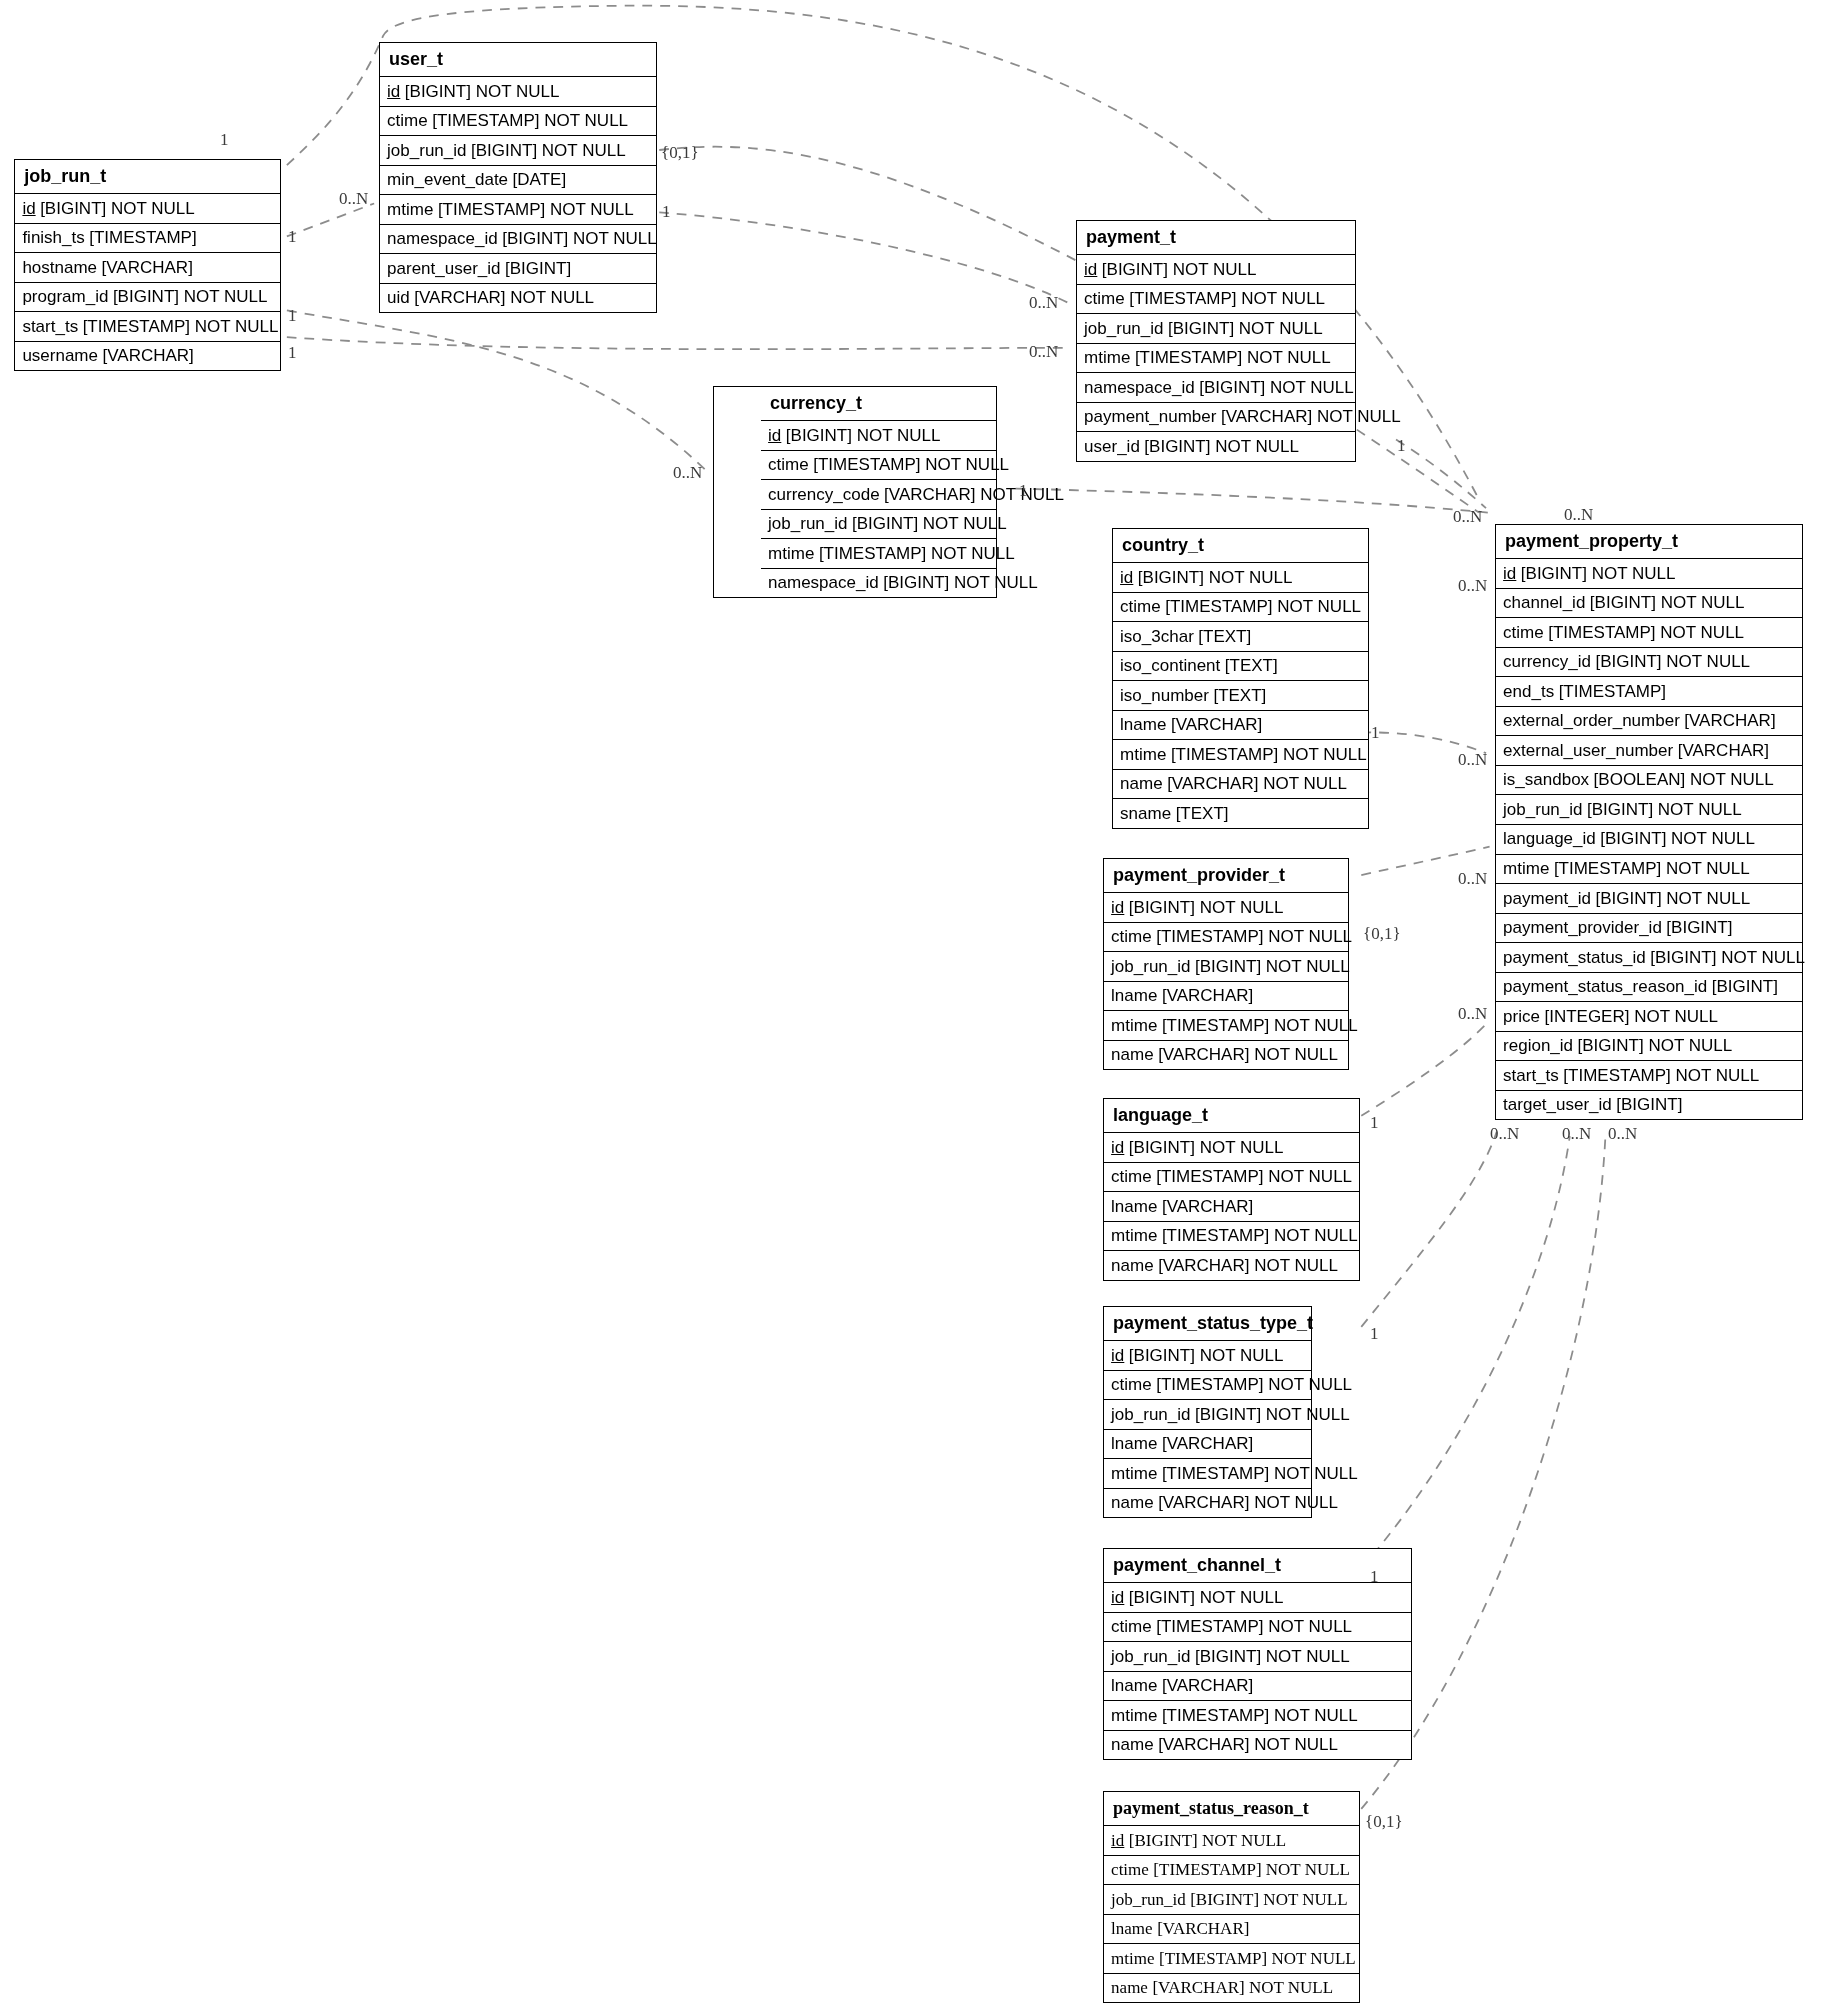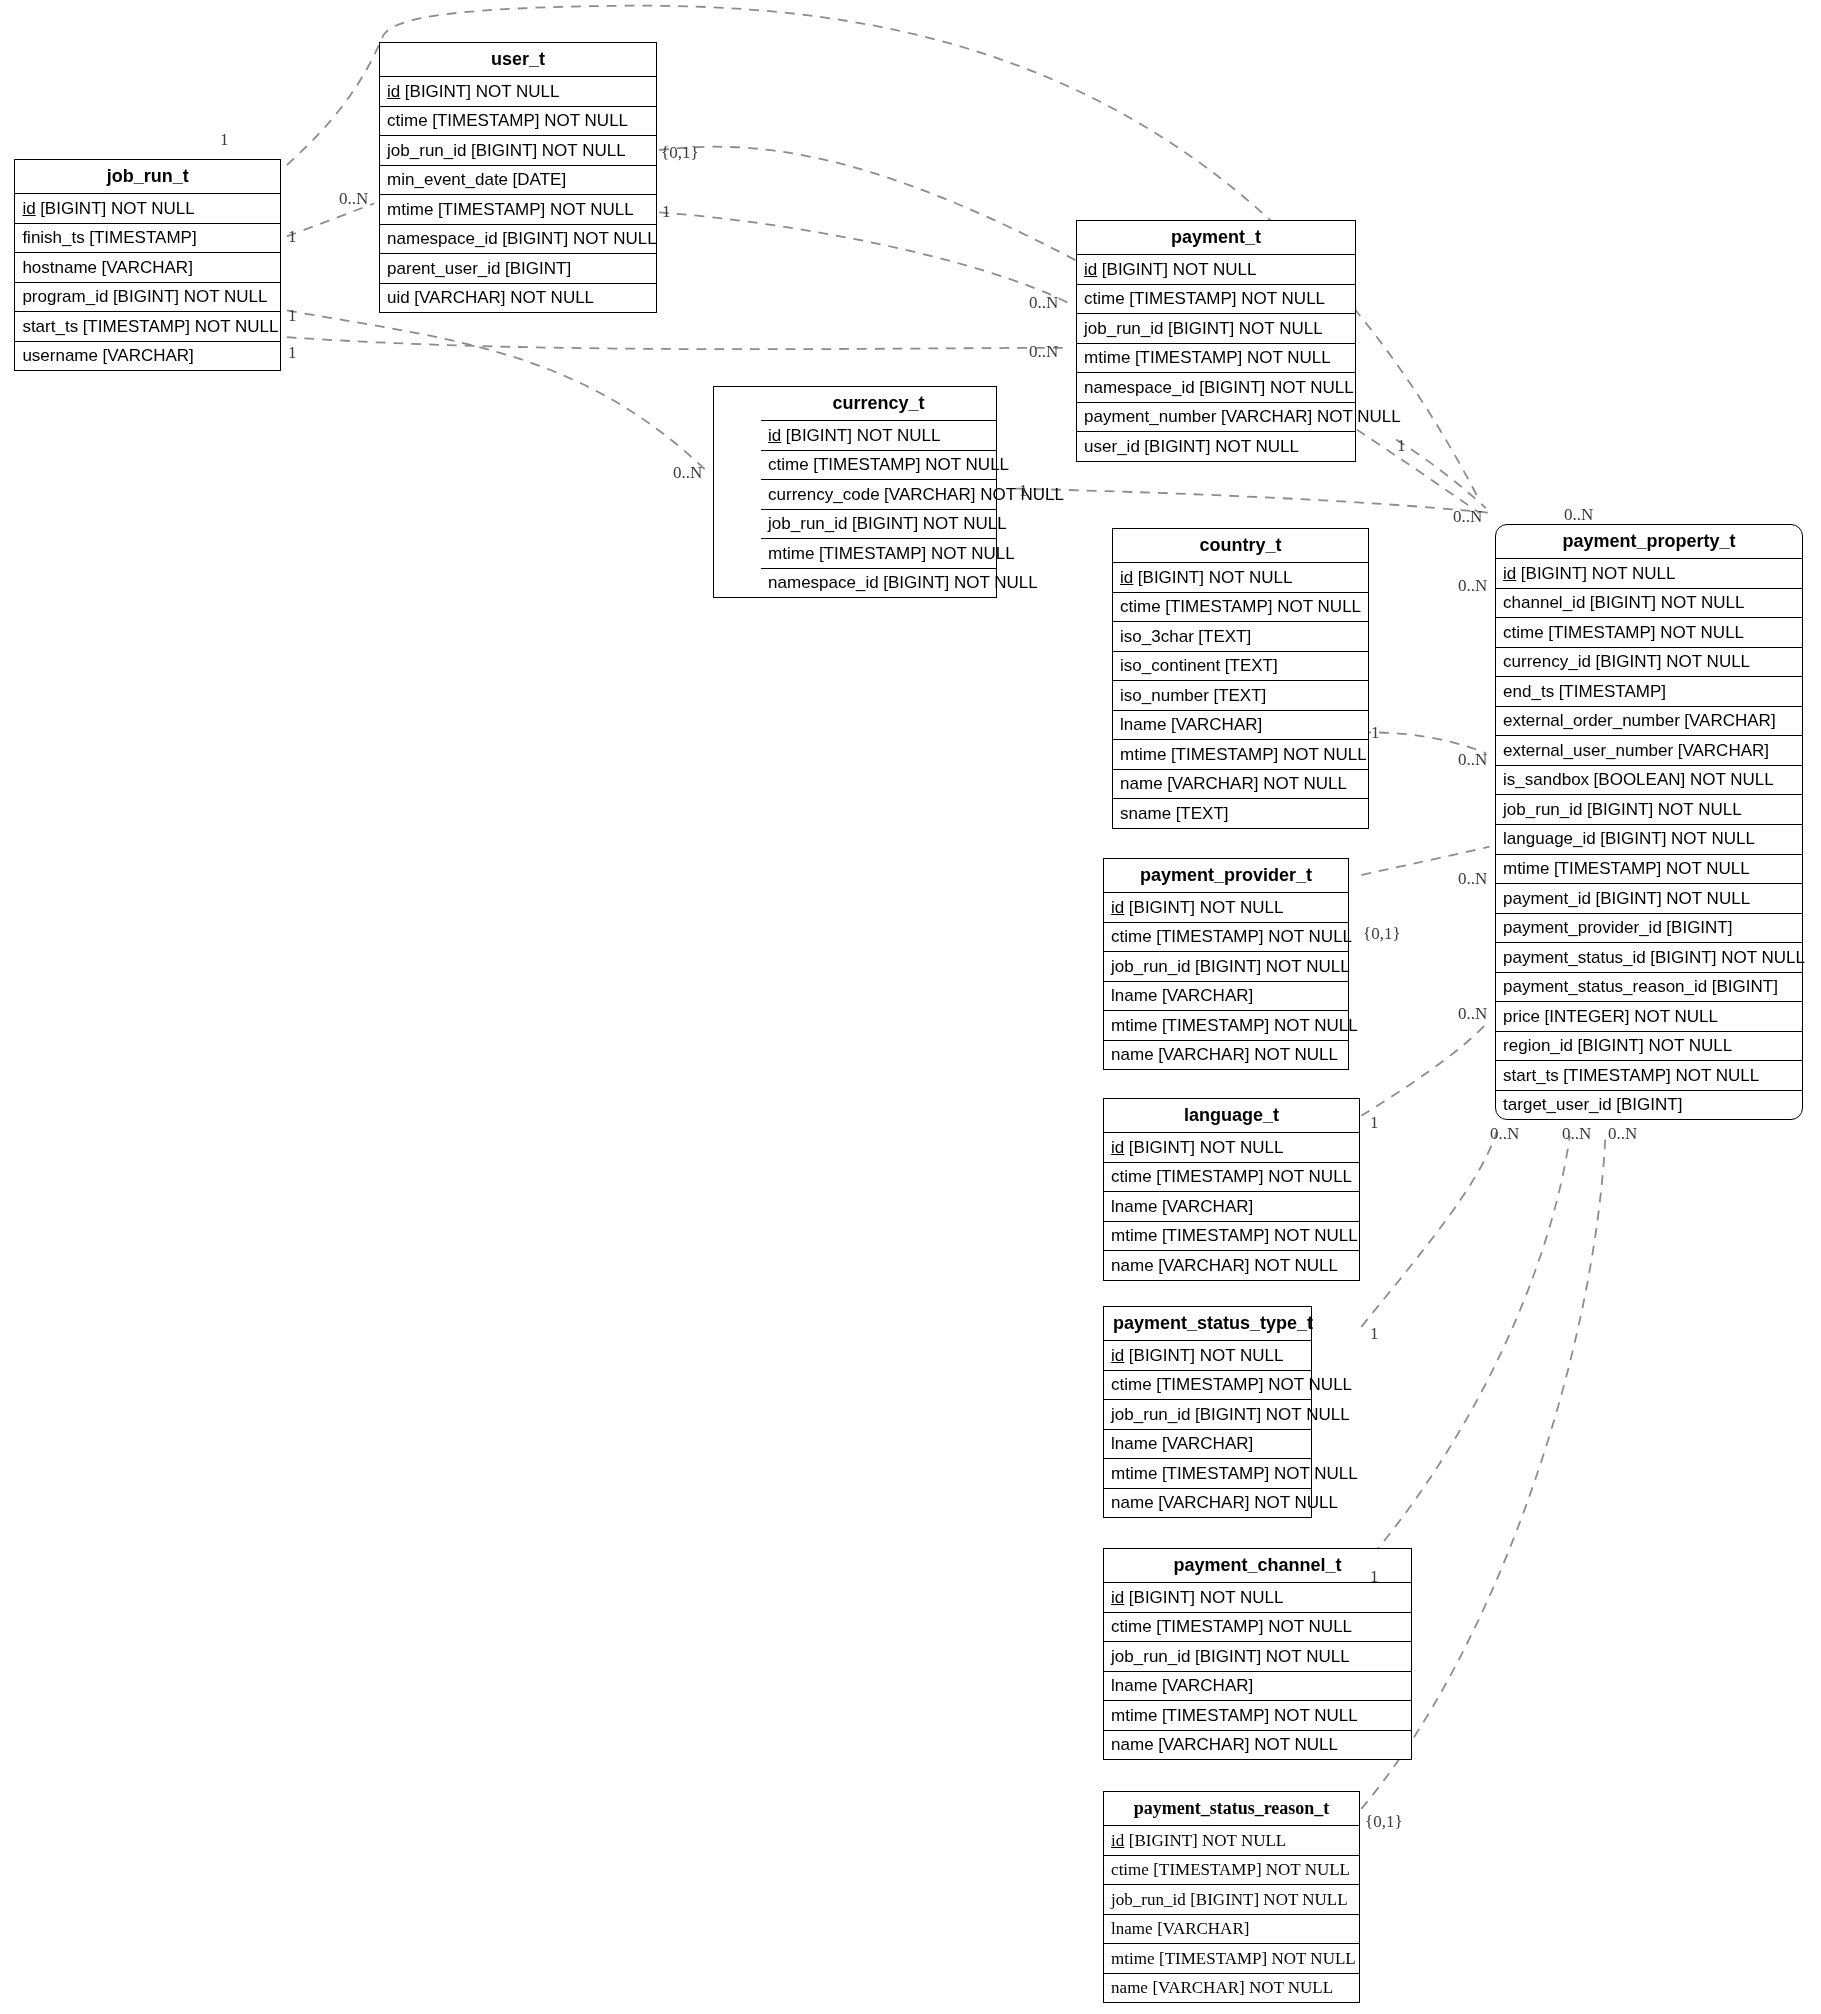--- a/index.html
+++ b/index.html
@@ -30,21 +30,21 @@
   }
   .entity {
     position: absolute;
     border: 1.8px solid #000000;
     background: #ffffff;
     z-index: 5;
   }
   .entity-title {
     font-weight: bold;
     font-size: 18px;
-    text-align: center;
+    text-align: left;
     padding: 6.2px 9px 6.2px 9px;
     border-bottom: 1.8px solid #000000;
     white-space: nowrap;
     line-height: 1.15;
   }
   .attr-list {
     display: block;
   }
   .attr {
     font-size: 17px;
@@ -149,21 +149,21 @@
           <div class="attr"><span class="">ctime</span><span class="typ">[TIMESTAMP] NOT NULL</span></div>
           <div class="attr"><span class="">iso_3char</span><span class="typ">[TEXT]</span></div>
           <div class="attr"><span class="">iso_continent</span><span class="typ">[TEXT]</span></div>
           <div class="attr"><span class="">iso_number</span><span class="typ">[TEXT]</span></div>
           <div class="attr"><span class="">lname</span><span class="typ">[VARCHAR]</span></div>
           <div class="attr"><span class="">mtime</span><span class="typ">[TIMESTAMP] NOT NULL</span></div>
           <div class="attr"><span class="">name</span><span class="typ">[VARCHAR] NOT NULL</span></div>
           <div class="attr"><span class="">sname</span><span class="typ">[TEXT]</span></div>
         </div>
       </div>
-      <div class="entity" style="left: 1495px; top: 524px; width: 308px; border-radius: 12px;">
+      <div class="entity" style="left: 1495px; top: 524px; width: 308px;">
         <div class="entity-title">payment_property_t</div>
         <div class="attr-list">
           <div class="attr"><span class="pk">id</span><span class="typ">[BIGINT] NOT NULL</span></div>
           <div class="attr"><span class="">channel_id</span><span class="typ">[BIGINT] NOT NULL</span></div>
           <div class="attr"><span class="">ctime</span><span class="typ">[TIMESTAMP] NOT NULL</span></div>
           <div class="attr"><span class="">currency_id</span><span class="typ">[BIGINT] NOT NULL</span></div>
           <div class="attr"><span class="">end_ts</span><span class="typ">[TIMESTAMP]</span></div>
           <div class="attr"><span class="">external_order_number</span><span class="typ">[VARCHAR]</span></div>
           <div class="attr"><span class="">external_user_number</span><span class="typ">[VARCHAR]</span></div>
           <div class="attr"><span class="">is_sandbox</span><span class="typ">[BOOLEAN] NOT NULL</span></div>

